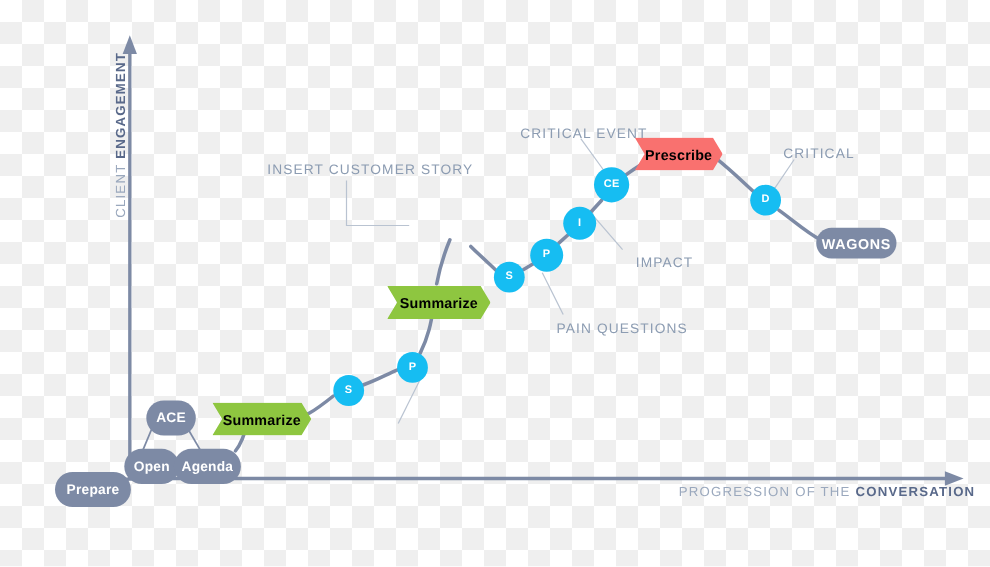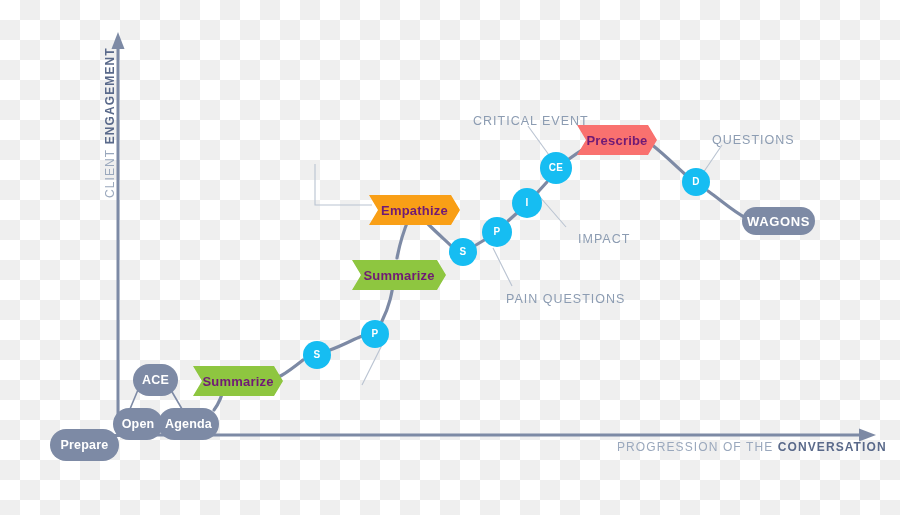--- a/index.html
+++ b/index.html
@@ -63,21 +63,21 @@
   .circ {
     background: #16bdf2;
     color: #ffffff;
     border-radius: 50%;
     font-weight: bold;
     font-size: 10px;
     letter-spacing: .3px;
   }
   
   .banner {
-    color: #701a75;
+    color: #000000;
     font-size: 13px;
     font-weight: bold;
     height: 30px;
     padding: 0 16px;
     letter-spacing: .2px;
     clip-path: polygon(0 0, calc(100% - 9px) 0, 100% 50%, calc(100% - 9px) 100%,
                        0 100%, 9px 50%);
   }
   .banner.orange { background: #f99f16; }
   .banner.green  { background: #8ec640; }
@@ -150,34 +150,34 @@
       <path d="M 566 227 L 540 197"></path>
       <path d="M 512 286 L 493 248"></path>
       <path d="M 362 385 L 384 341"></path>
     </g>
   </svg>
 
   <div class="axis-cap" id="y-axis-caption" style="left:104px; top:198px;"><span>CLIENT</span>&nbsp;<b>ENGAGEMENT</b></div>
 
   <div class="axis-cap" style="left:617px; top:441px;text-align:center;"><span>PROGRESSION OF THE </span><b>CONVERSATION</b></div>
 
+  <div class="anno" style="left:243px; top:148px;">INSERT CUSTOMER STORY</div>
   <div class="anno" style="left:473px; top:115px;">CRITICAL EVENT</div>
-  <div class="anno" style="left:712px; top:134px;">QUESTIONS</div>
+  <div class="anno" style="left:712px; top:134px;">CRITICAL</div>
   <div class="anno" style="left:578px; top:233px;">IMPACT</div>
   <div class="anno" style="left:506px; top:293px;">PAIN QUESTIONS</div>
 
   <div class="node pill" style="left:50px; top:429px; width:69px;">Prepare</div>
   <div class="node pill" style="left:113px; top:408px; width:50px;">Open</div>
   <div class="node pill" style="left:133px; top:364px; width:45px;">ACE</div>
   <div class="node pill" style="left:158px; top:408px; width:61px;">Agenda</div>
   <div class="node pill wagons" style="left:742px; top:207px; width:73px;">WAGONS</div>
 
   <div class="node banner green" style="left:193px; top:366px; width:90px;">Summarize</div>
   <div class="node banner green" style="left:352px; top:260px; width:94px;">Summarize</div>
-  <div class="node banner orange" style="left:369px; top:195px; width:91px;">Empathize</div>
   <div class="node banner red" style="left:577px; top:125px; width:80px;">Prescribe</div>
 
   <div class="node circ" style="left:303px; top:341px; width:28px; height:28px;">S</div>
   <div class="node circ" style="left:361px; top:320px; width:28px; height:28px;">P</div>
   <div class="node circ" style="left:449px; top:238px; width:28px; height:28px;">S</div>
   <div class="node circ" style="left:482px; top:217px; width:30px; height:30px;">P</div>
   <div class="node circ" style="left:512px; top:188px; width:30px; height:30px;">I</div>
   <div class="node circ" style="left:540px; top:152px; width:32px; height:32px;">CE</div>
   <div class="node circ" style="left:682px; top:168px; width:28px; height:28px;">D</div>
 

